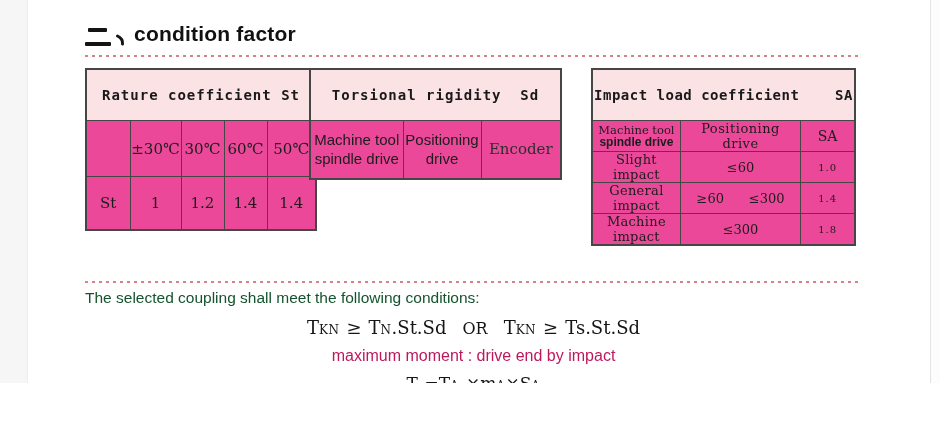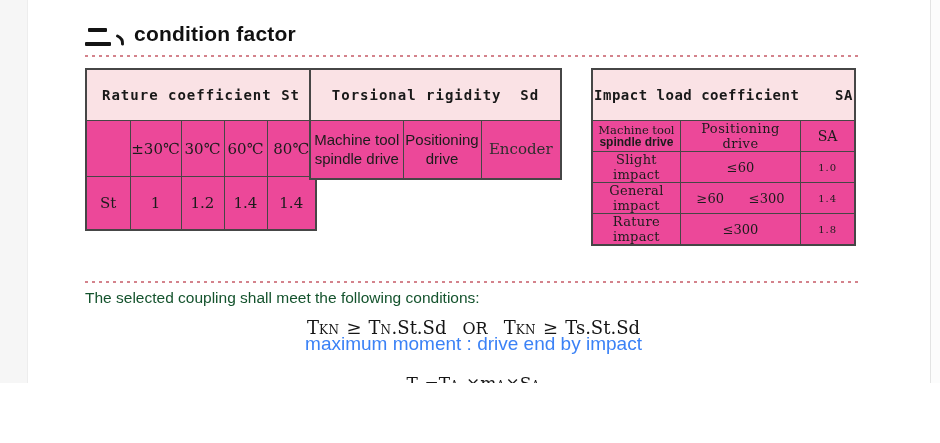--- a/index.html
+++ b/index.html
@@ -54,21 +54,21 @@
   .t3 .pd{font-family:"DejaVu Serif",serif;font-size:13px;letter-spacing:.5px;}
   .t3 .sah{font-family:"DejaVu Serif",serif;font-size:14px;}
 
   
   .intro{position:absolute;left:85px;top:289px;font-size:15.5px;color:#14532d;}
   .fline{position:absolute;left:85px;width:777px;text-align:center;}
   .f1{top:317px;font-family:"DejaVu Serif",serif;font-size:18px;color:#151515;}
   .f1 .sc{font-size:12px;letter-spacing:.5px;}
   .f1 .op{margin:0 7px;}
   .f1 .or{margin:0 16px;font-size:16px;}
-  .f2{top:333px;font-family:"Liberation Sans",sans-serif;font-size:19px;color:#3b82f6;}
+  .f2{top:347px;font-family:"Liberation Sans",sans-serif;font-size:16px;color:#be185d;}
   .f3{top:373px;font-family:"DejaVu Serif",serif;font-size:17px;color:#151515;}
   .f3 .sub{font-size:12px;vertical-align:-1px;letter-spacing:.5px;}
 </style>
 </head>
 <body>
 
 <div class="stage">
   <div class="gutter-left"></div>
   <div class="gutter-right"></div>
 
@@ -94,21 +94,21 @@
       </colgroup>
     <tbody>
         <tr class="r-title">
           <td colspan="5" class="title">Rature coefficient St</td>
         </tr>
     <tr class="r-head">
       <td class="serif"></td>
       <td class="serif">±30℃</td>
       <td class="serif">30℃</td>
       <td class="serif">60℃</td>
-      <td class="serif">80℃</td>
+      <td class="serif">50℃</td>
     </tr>
     <tr class="r-vals">
       <td class="serif">St</td>
       <td class="serif">1</td>
       <td class="serif">1.2</td>
       <td class="serif">1.4</td>
       <td class="serif">1.4</td>
     </tr>
   </tbody>
     </table>
@@ -155,21 +155,21 @@
       <td class="lbl">Slight impact</td>
       <td class="rng">≤60</td>
       <td class="sa">1.0</td>
     </tr>
     <tr class="row">
       <td class="lbl">General impact</td>
       <td class="rng">≥60      ≤300</td>
       <td class="sa">1.4</td>
     </tr>
     <tr class="row">
-      <td class="lbl">Rature impact</td>
+      <td class="lbl">Machine impact</td>
       <td class="rng">≤300</td>
       <td class="sa">1.8</td>
     </tr>
   </tbody>
     </table>
 
   <div class="redline" style="top:281px;"></div>
 
   <div class="intro">The selected coupling shall meet the following conditions:</div>
 

